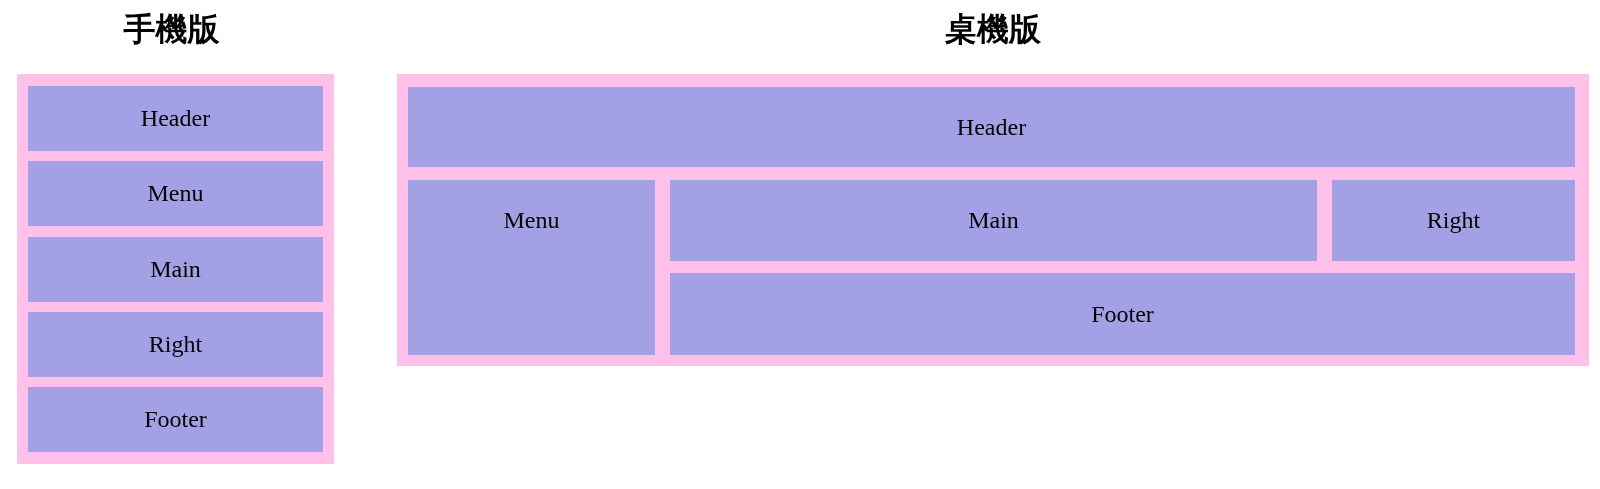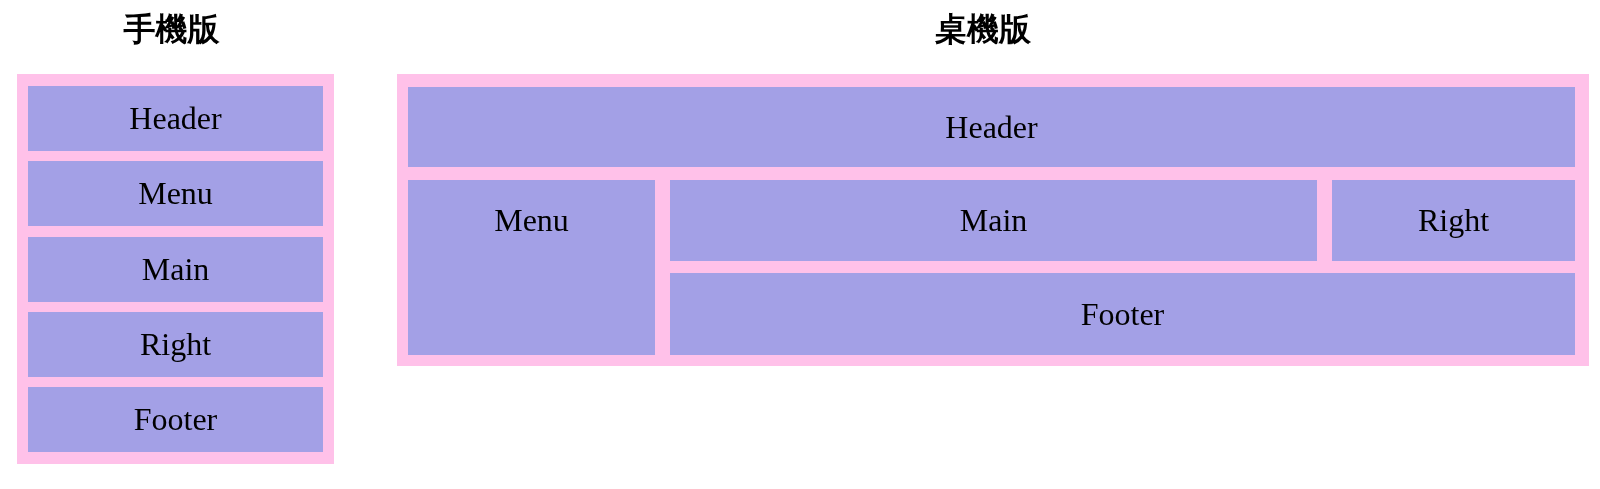--- a/index.html
+++ b/index.html
@@ -18,25 +18,25 @@
     position: absolute;
     top: 10px;
     margin: 0;
     font-size: 32px;
     font-weight: bold;
     line-height: 1.2;
     text-align: center;
     color: #000000;
   }
   #mobile-title { left: 13px; width: 317px; }
-  #desktop-title { left: 387px; width: 1192px; }
+  #desktop-title { left: 397px; width: 1192px; }
 
   .box-label-font {
     font-family: "Liberation Serif", "DejaVu Serif", serif;
-    font-size: 32px;
+    font-size: 24px;
     color: #000000;
   }
 
   
   .mobile-container {
     position: absolute;
     left: 17px;
     top: 74px;
     width: 317px;
     height: 390px;

